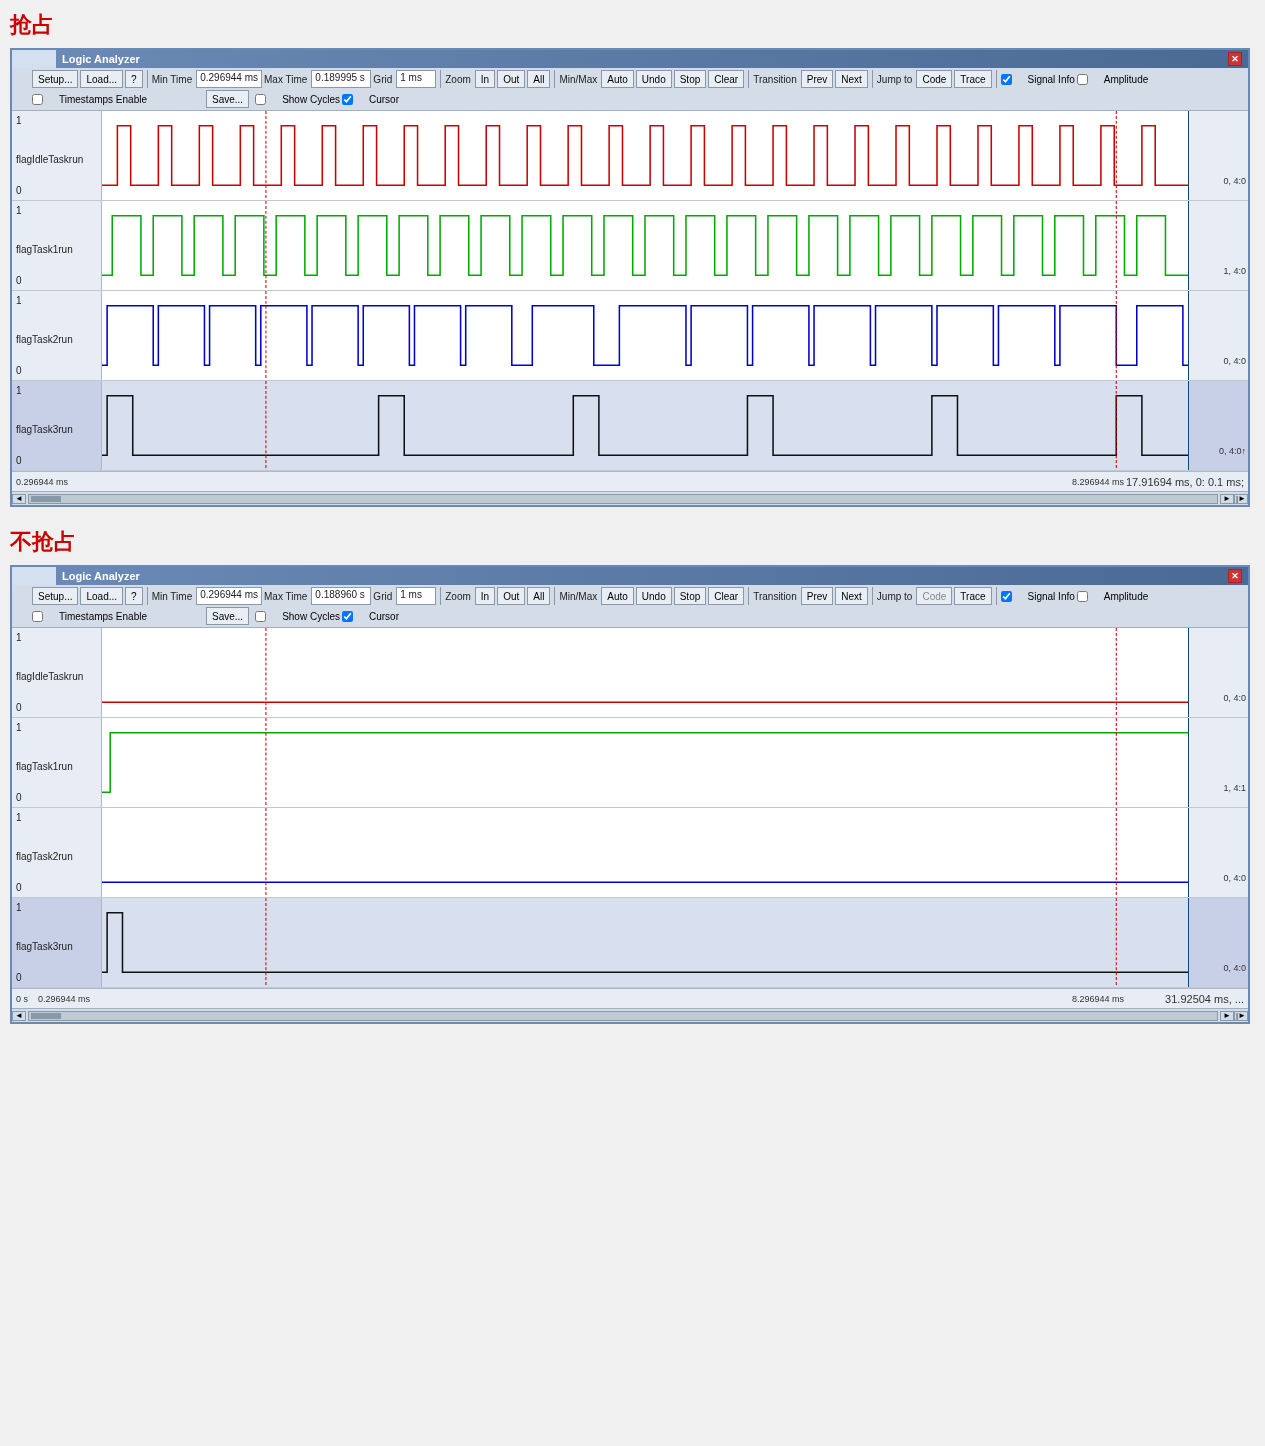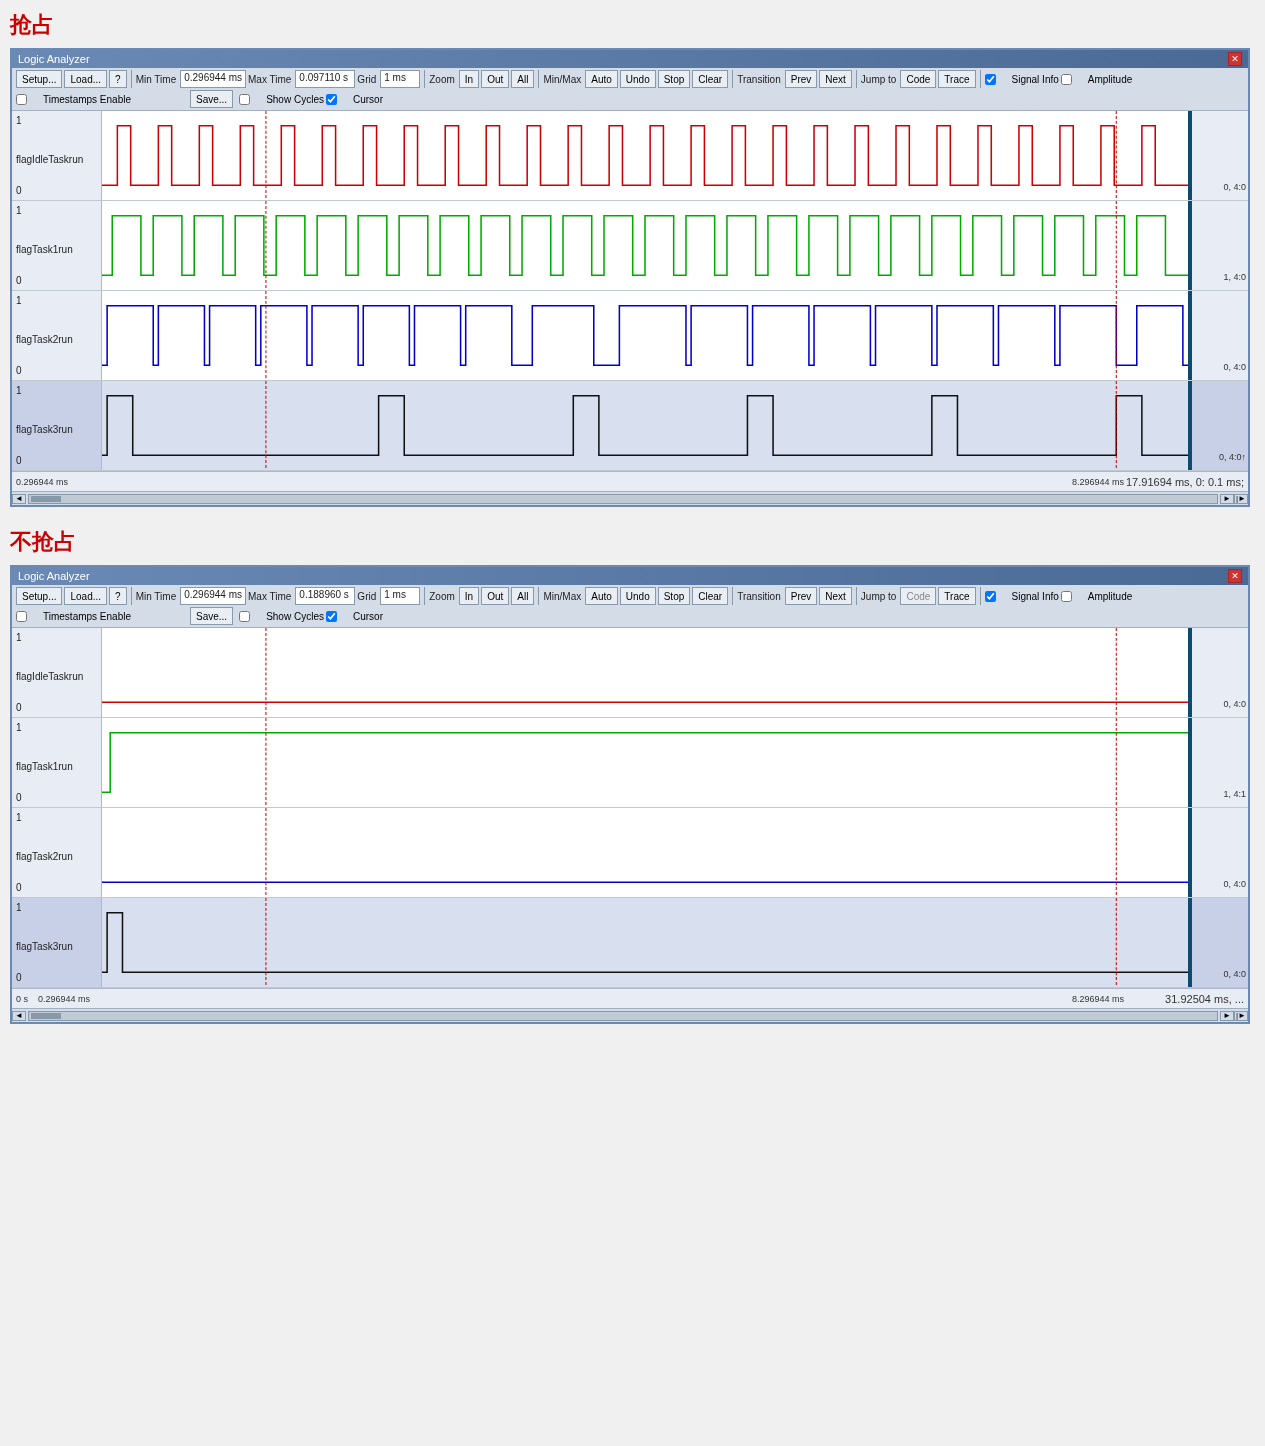--- a/index.html
+++ b/index.html
@@ -24,43 +24,44 @@
       background: #d4e0f0;
       margin-bottom: 20px;
       width: 1240px;
     }
 
     .analyzer-titlebar {
       background: linear-gradient(to right, #6a8ab5, #4a6a95);
       color: white;
       padding: 2px 6px;
       font-size: 11px;
-      font-weight: normal;
+      font-weight: bold;
       display: flex;
       align-items: center;
       justify-content: space-between;
+      margin-left: 44px;
     }
 
     .close-btn {
       background: #cc3333;
       color: white;
       border: 1px solid #aa2222;
       width: 14px;
       height: 14px;
       font-size: 9px;
       cursor: pointer;
       display: flex;
       align-items: center;
       justify-content: center;
     }
 
     .toolbar {
       background: #d4dce8;
       border-bottom: 1px solid #a0b0c0;
-      padding: 2px 4px;
+      padding: 2px 20px;
       display: flex;
       align-items: center;
       flex-wrap: wrap;
       gap: 2px;
     }
 
     .toolbar-btn {
       background: #e8eef4;
       border: 1px solid #8899aa;
       padding: 1px 5px;
@@ -157,25 +158,25 @@
     }
 
     .signal-row.highlighted .signal-canvas {
       background: #d8e0f0;
     }
 
     .signal-end-label {
       width: 60px;
       min-width: 60px;
       background: #e8ecf4;
-      border-left: 4px solid #0c4a6e;
+      border-left: 1px solid #0c4a6e;
       display: flex;
       align-items: flex-end;
       justify-content: flex-end;
-      padding: 8px 2px;
+      padding: 14px 2px;
       font-size: 9px;
       color: #333;
     }
 
     svg.waveform {
       width: 100%;
       height: 100%;
       position: absolute;
       top: 0; left: 0;
     }
@@ -257,21 +258,21 @@
   </div>
 
   <div class="toolbar">
     <button class="toolbar-btn">Setup...</button>
     <button class="toolbar-btn">Load...</button>
     <button class="toolbar-btn">?</button>
     <div class="toolbar-sep"></div>
     <span class="toolbar-label">Min Time</span>
     <span class="toolbar-value">0.296944 ms</span>
     <span class="toolbar-label">Max Time</span>
-    <span class="toolbar-value">0.097110 s</span>
+    <span class="toolbar-value">0.189995 s</span>
     <span class="toolbar-label">Grid</span>
     <span class="toolbar-value" style="min-width:40px;">1 ms</span>
     <div class="toolbar-sep"></div>
     <span class="toolbar-label">Zoom</span>
     <button class="toolbar-btn">In</button>
     <button class="toolbar-btn">Out</button>
     <button class="toolbar-btn">All</button>
     <div class="toolbar-sep"></div>
     <span class="toolbar-label">Min/Max</span>
     <button class="toolbar-btn">Auto</button>

